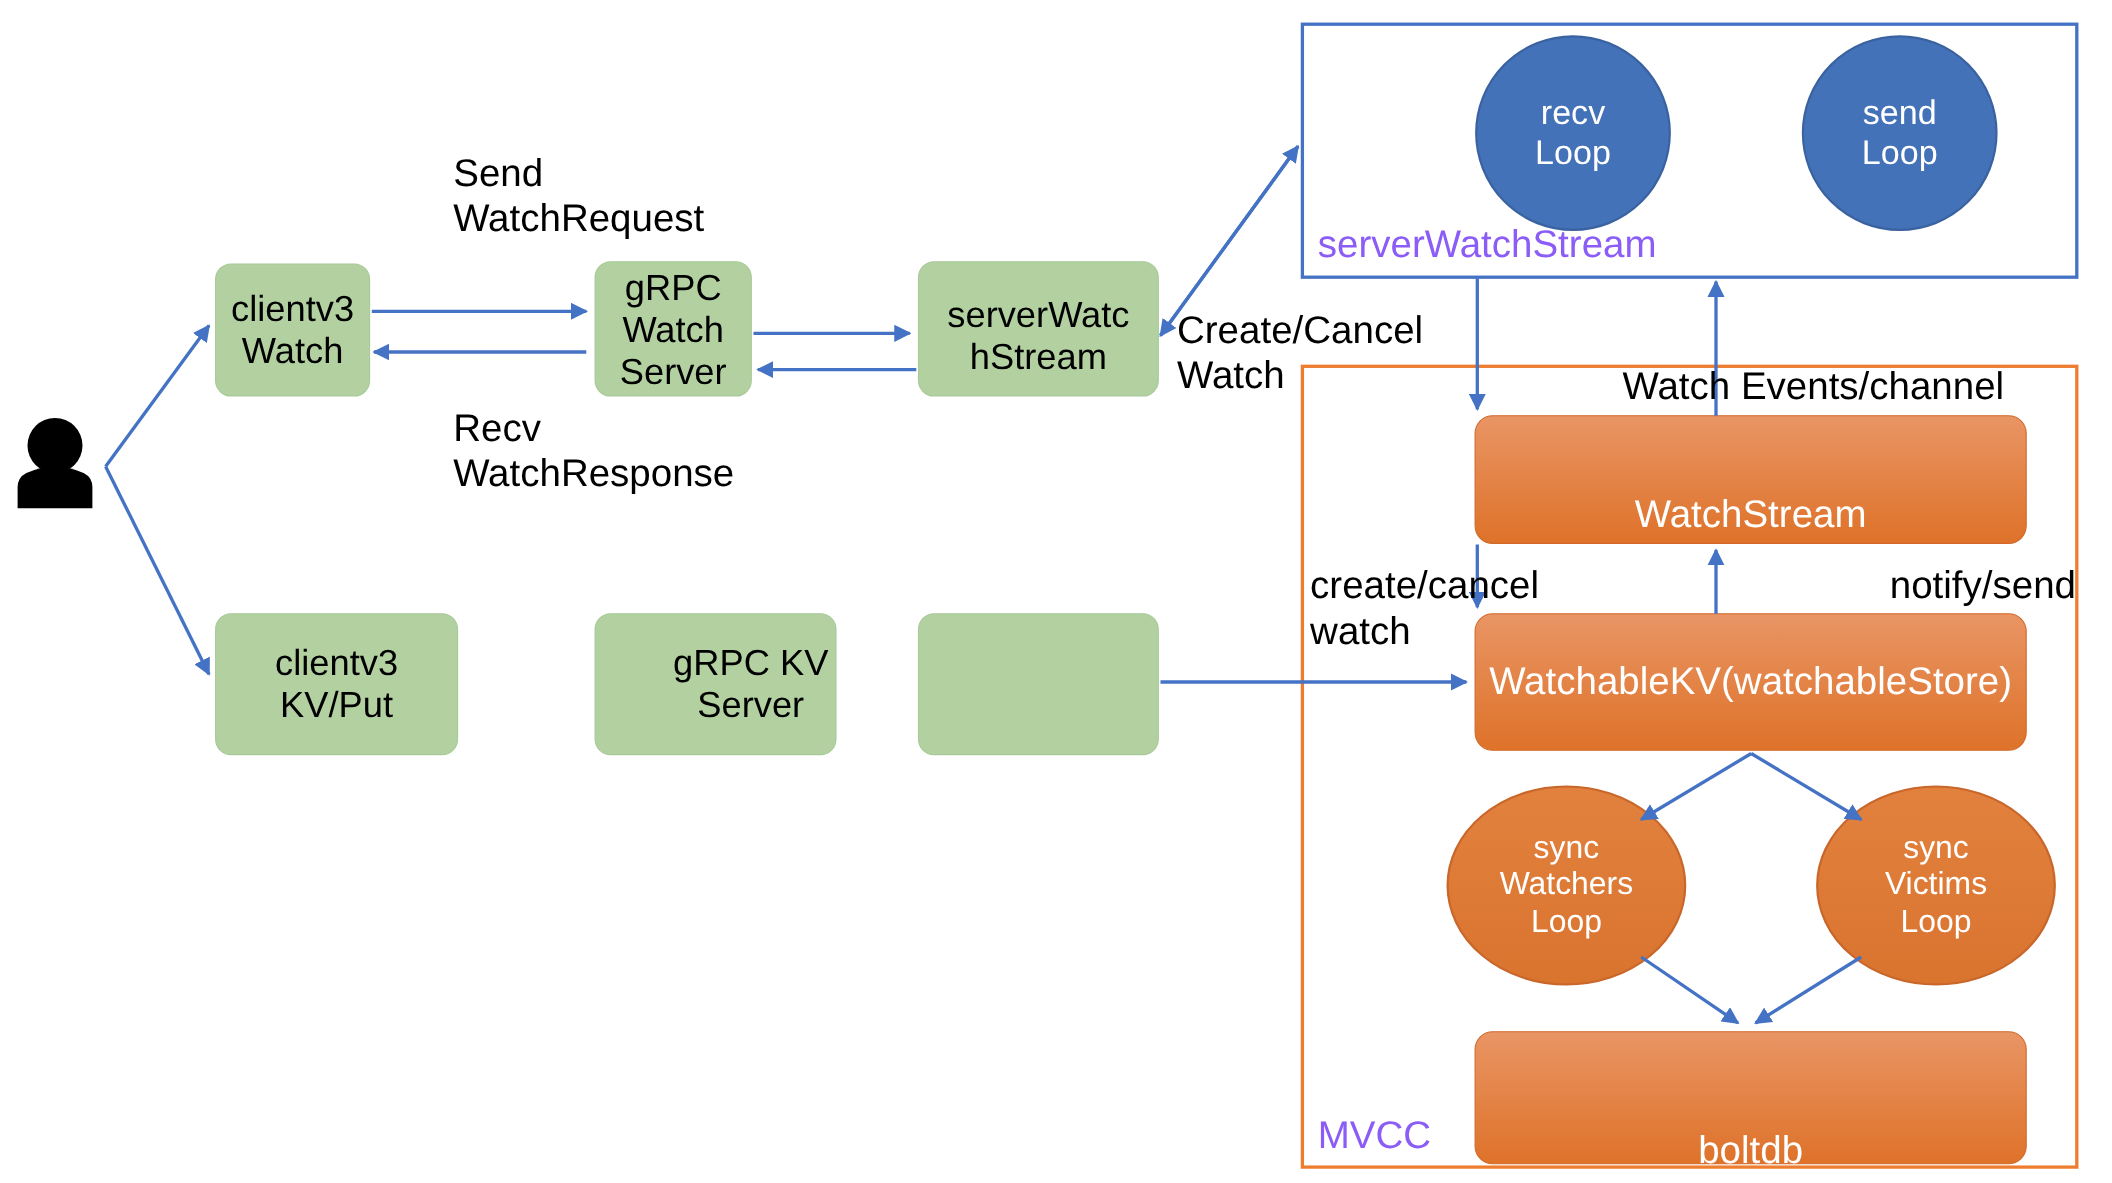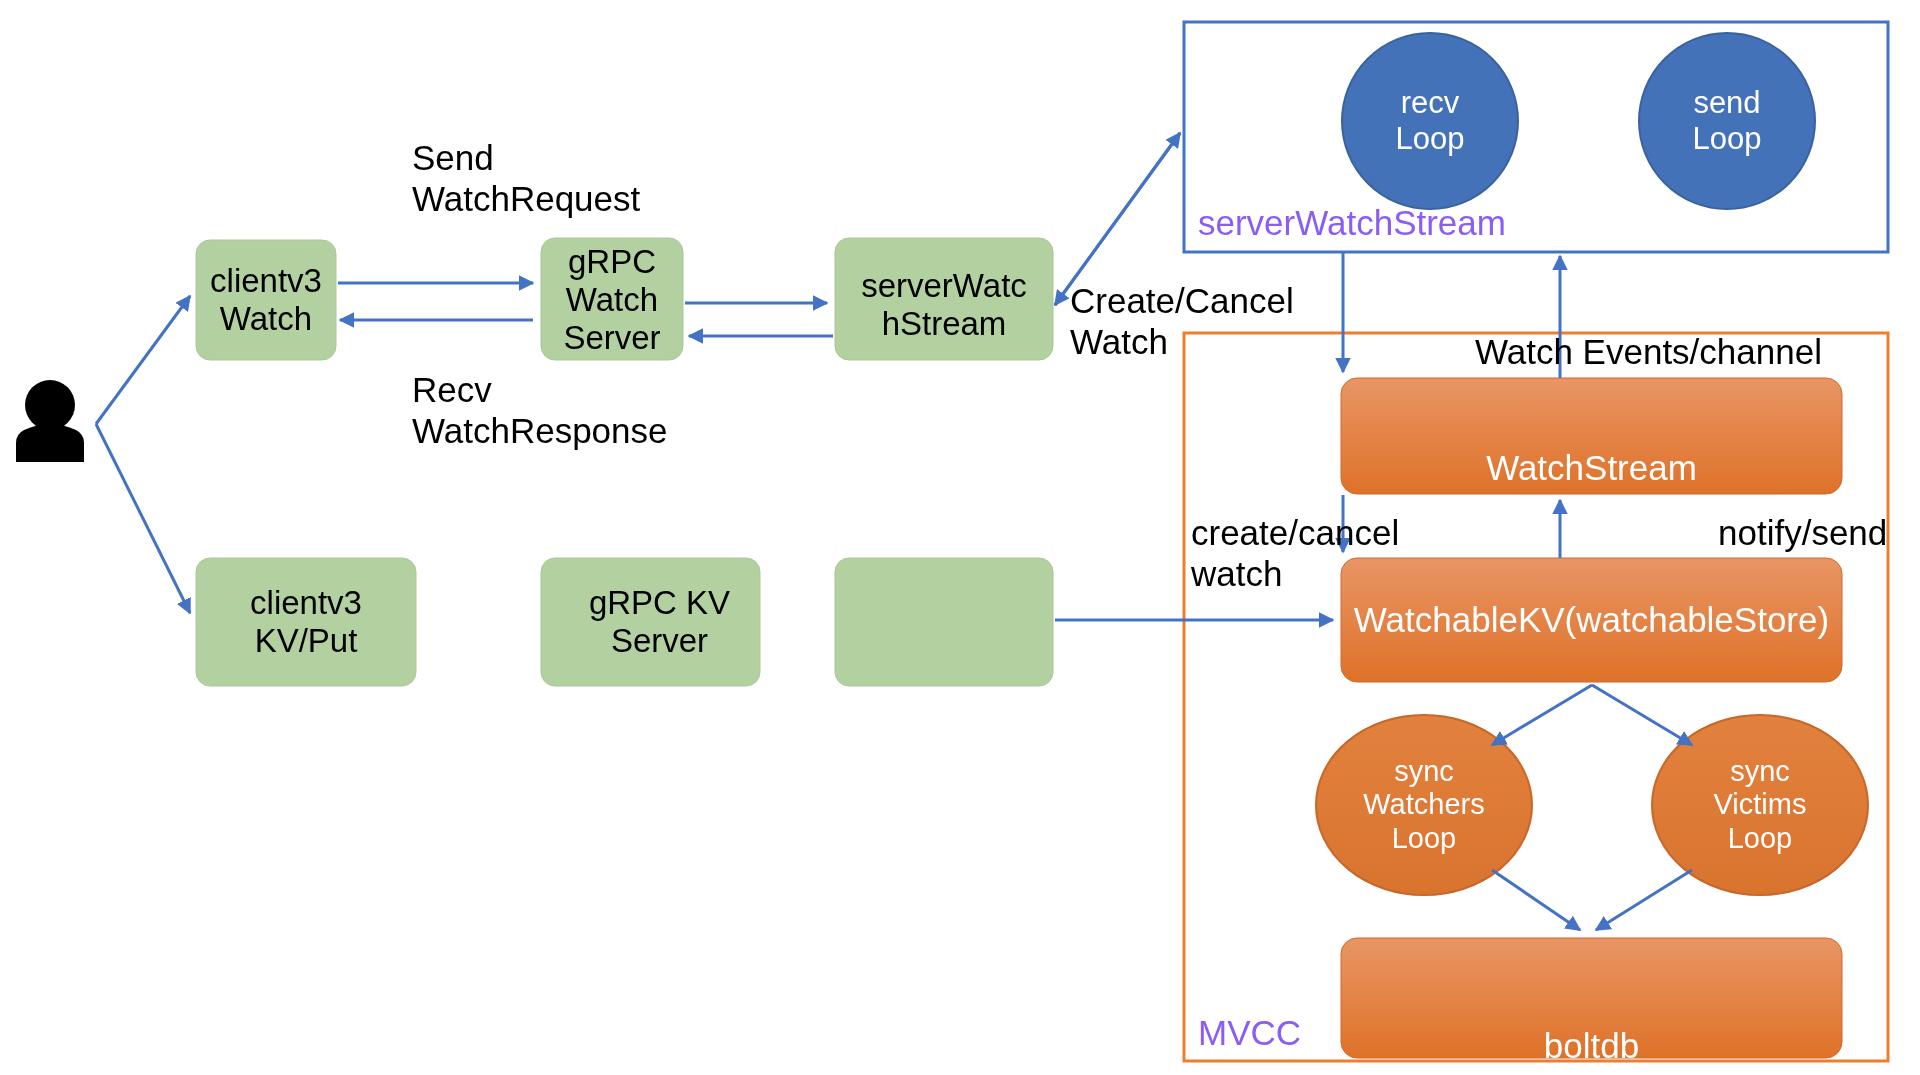--- a/index.html
+++ b/index.html
@@ -153,21 +153,21 @@
   <div class="node-text green-box-label centerbox" style="left:541px; top:238px; width:142px; height:124px;">gRPC
 Watch
 Server</div>
 
   <div class="node-text green-box-label centerbox" style="left:835px; top:238px; width:218px; height:134px;">serverWatc
 hStream</div>
 
   <div class="node-text green-box-label centerbox" style="left:196px; top:558px; width:220px; height:128px;">clientv3
 KV/Put</div>
 
-  <div class="node-text green-box-label centerbox" style="left:541px; top:558px; width:237px; height:128px;">gRPC KV
+  <div class="node-text green-box-label centerbox" style="left:541px; top:558px; width:237px; height:128px;padding-left:23px;">gRPC KV
 Server</div>
 
 
   <div class="node-text blue-ellipse-label centerbox" style="left:1342px; top:33px; width:176px; height:176px;">recv
 Loop</div>
 
   <div class="node-text blue-ellipse-label centerbox" style="left:1639px; top:33px; width:176px; height:176px;">send
 Loop</div>
 
   <div class="node-text orange-box-label centerbox" style="left:1341px; top:378px; width:501px; height:116px;margin-top:32px;">WatchStream</div>

